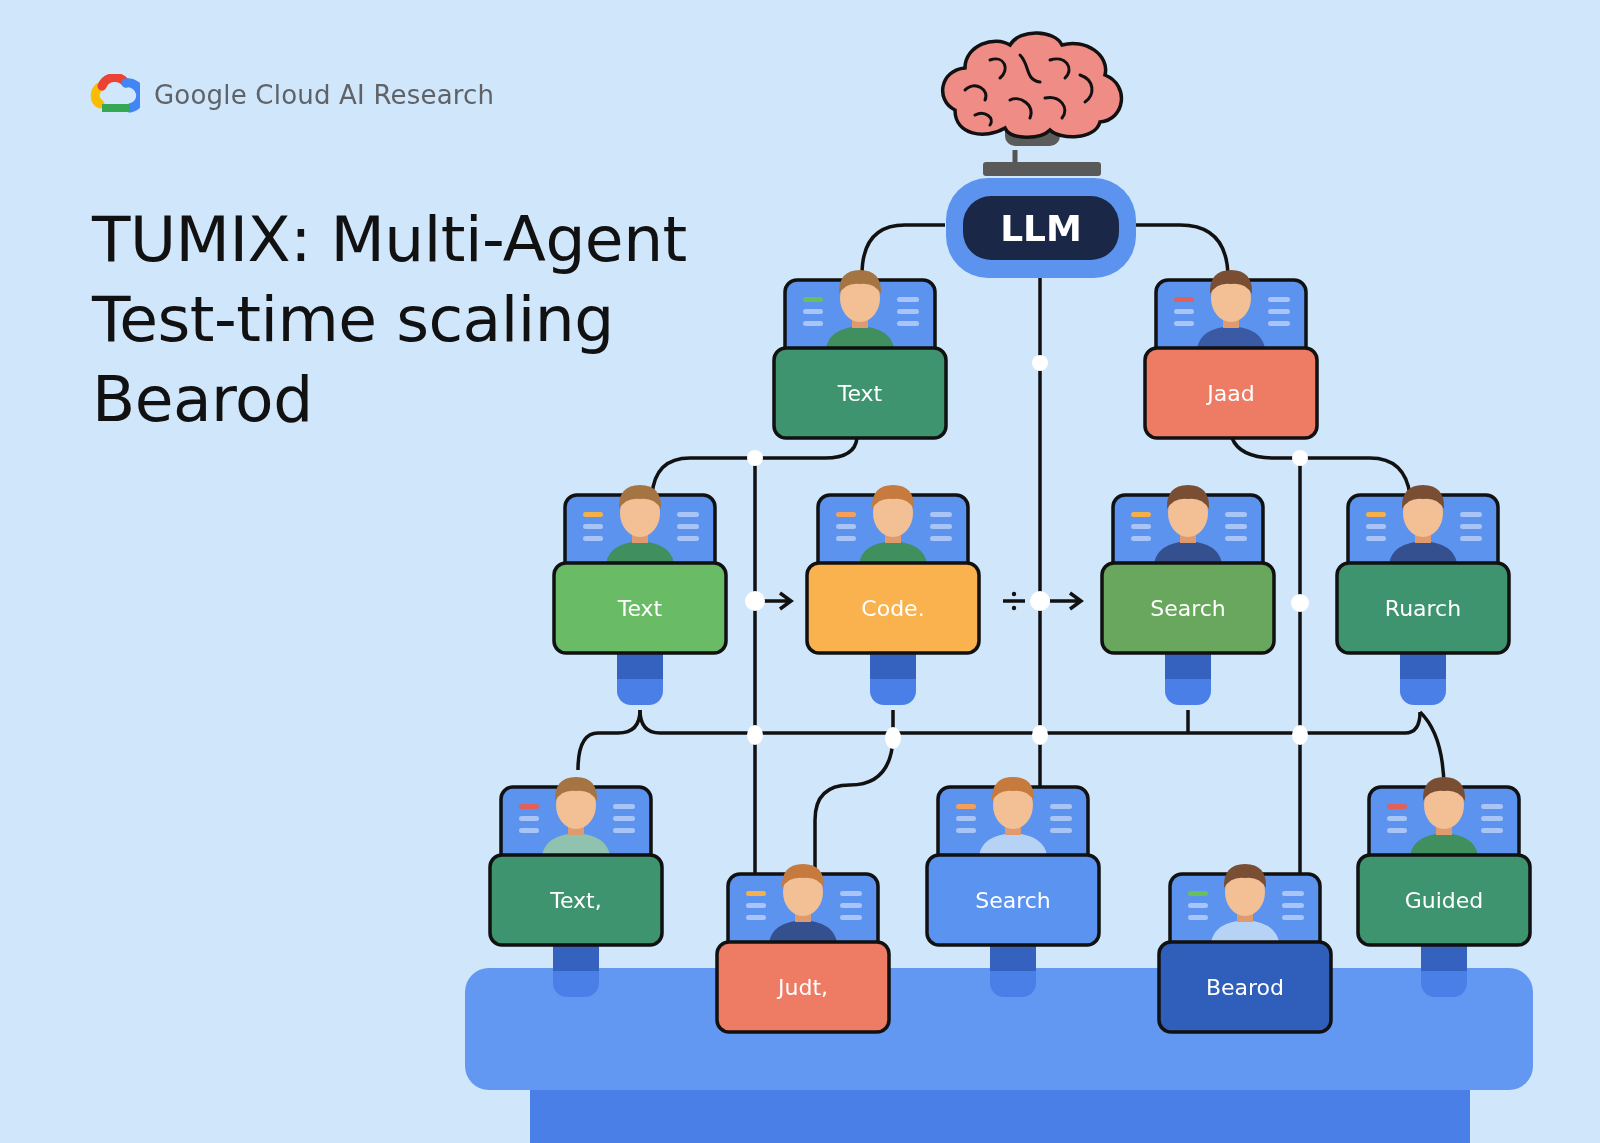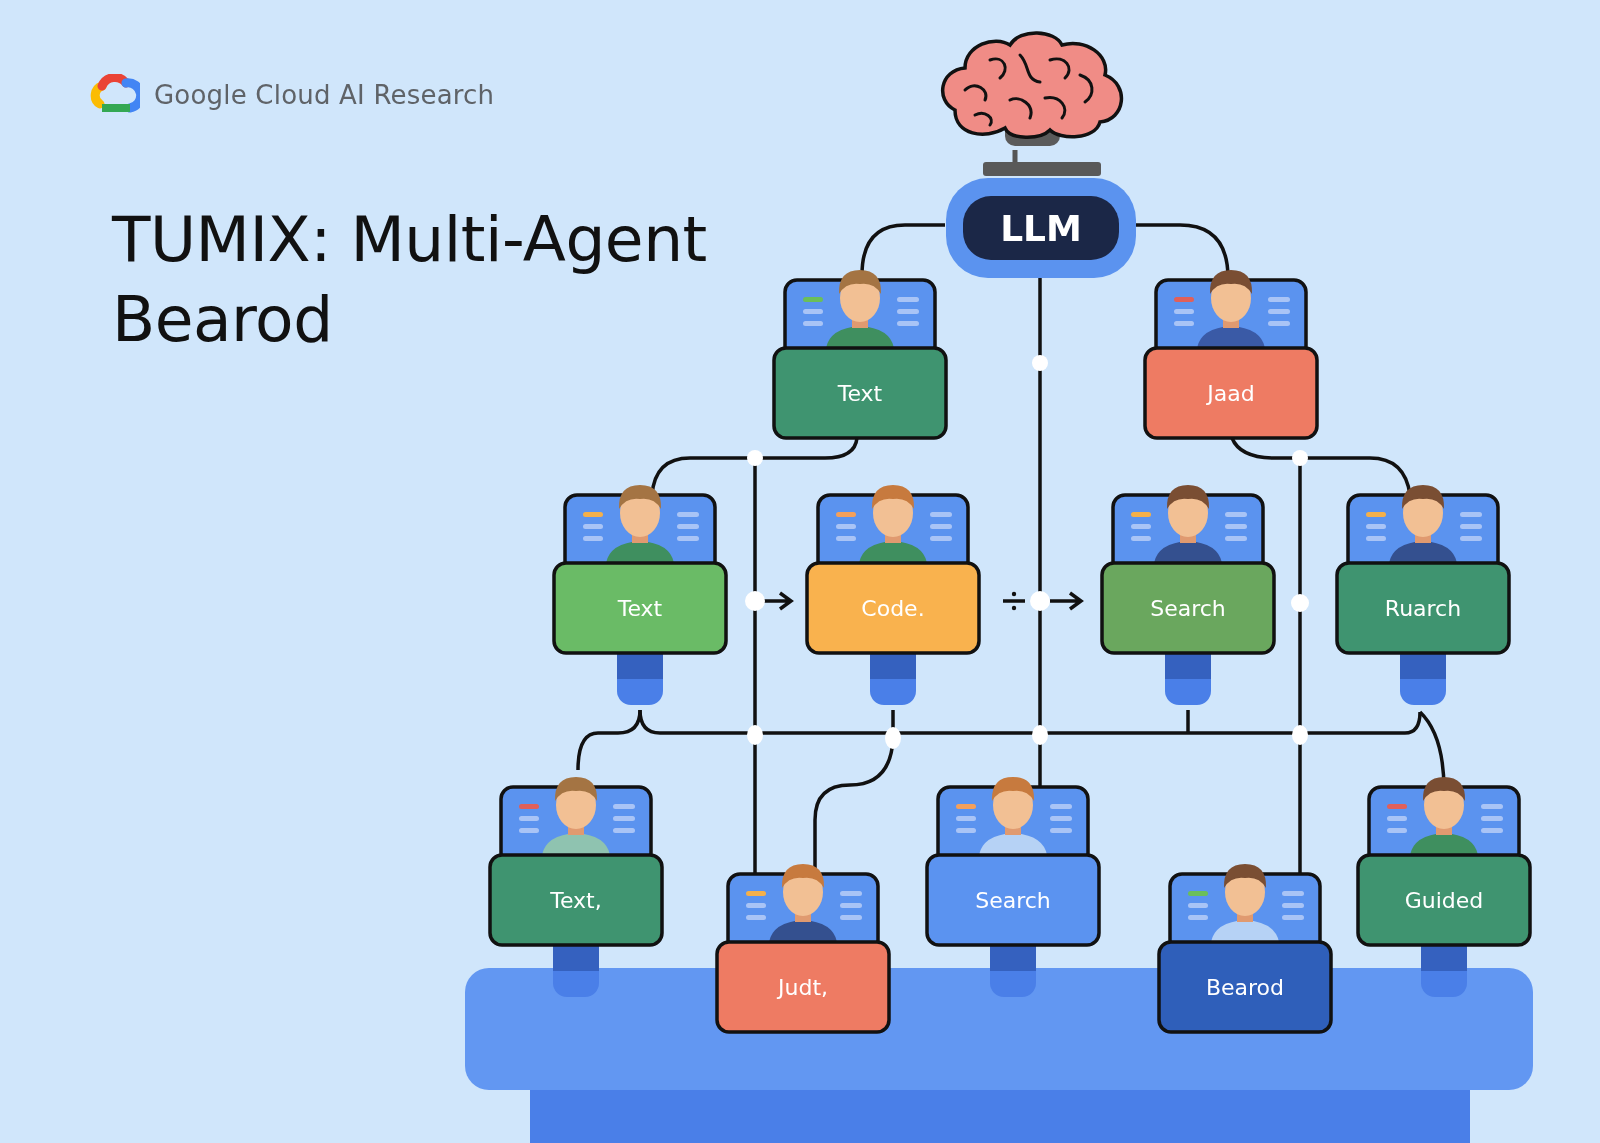--- a/index.html
+++ b/index.html
@@ -9,41 +9,42 @@
     font-family: "DejaVu Sans", "Liberation Sans", sans-serif;
     position: relative;
   }
   #stage { position: absolute; left: 0; top: 0; width: 1600px; height: 1143px; }
   .brand {
     position: absolute; left: 90px; top: 74px; display: flex; align-items: center; gap: 14px;
   }
   .brand-text { font-size: 26px; color: #5f6368; letter-spacing: 0.2px; text-align: right; }
   .title {
     position: absolute; left: 92px; top: 200px; width: 640px;
-    font-size: 63px; line-height: 80px; color: #111; font-weight: 500; letter-spacing: -0.5px; margin-left: 20px;
+    font-size: 63px; line-height: 80px; color: #111; font-weight: 500; letter-spacing: -0.5px;
   }
   .title div { white-space: nowrap; }
   svg text { font-family: "DejaVu Sans", "Liberation Sans", sans-serif; }
 </style>
 </head>
 <body>
 
 <div id="stage">
   <div class="brand">
     <svg width="50" height="42" viewBox="0 0 50 42">
       <path d="M10 30 A10 10 0 0 1 12 12" fill="none" stroke="#fbbc04" stroke-width="9" stroke-linecap="round"></path>
       <path d="M12 12 A14 14 0 0 1 36 9" fill="none" stroke="#ea4335" stroke-width="9" stroke-linecap="round"></path>
       <path d="M36 9 A11 11 0 0 1 40 34" fill="none" stroke="#4285f4" stroke-width="9" stroke-linecap="round"></path>
       <path d="M40 34 L12 34" fill="none" stroke="#34a853" stroke-width="8"></path>
     </svg>
     <span class="brand-text">Google Cloud AI Research</span>
   </div>
 
   <div class="title">
     <div>TUMIX: Multi-Agent</div>
+    <div>Test-time scaling</div>
     <div>Bearod</div>
   </div>
 
   <svg id="diagram" width="1600" height="1143" style="position:absolute;left:0;top:0">
 
     <rect x="530" y="1060" width="940" height="83" fill="#4a7fe8"></rect>
     <rect x="530" y="1060" width="940" height="14" fill="#3a66c6"></rect>
     <rect x="465" y="968" width="1068" height="122" rx="24" fill="#6297f2"></rect>
 
     <g id="lines" fill="none" stroke="#111" stroke-width="3.5">

